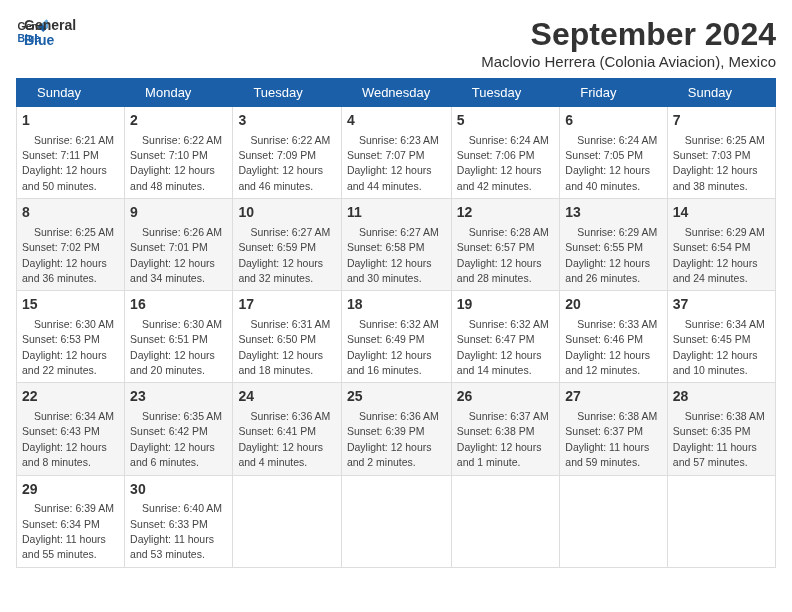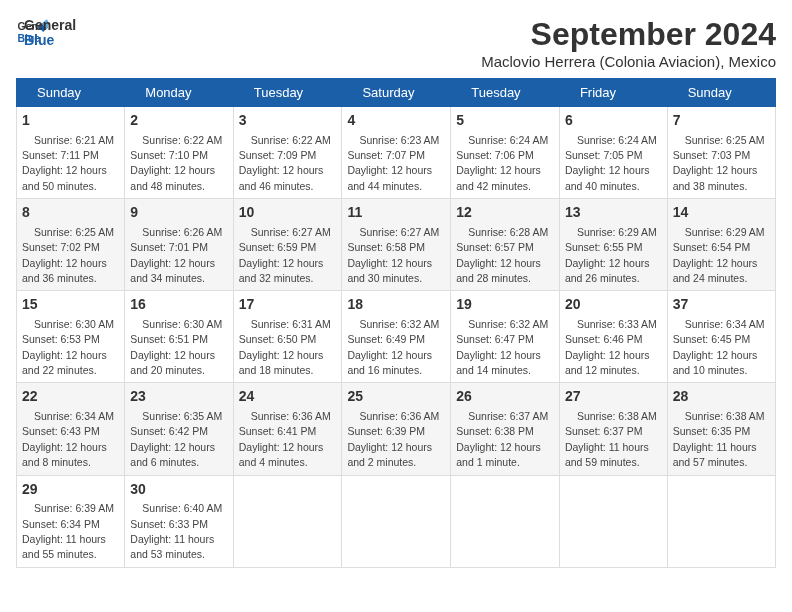--- a/index.html
+++ b/index.html
@@ -102,21 +102,21 @@
       <div class="location-title">Maclovio Herrera (Colonia Aviacion), Mexico</div>
     </div>
   </div>
 
   <table class="calendar-table">
     <thead>
       <tr>
         <th>Sunday</th>
         <th>Monday</th>
         <th>Tuesday</th>
-        <th>Saturday</th>
+        <th>Wednesday</th>
         <th>Tuesday</th>
         <th>Friday</th>
         <th>Sunday</th>
       </tr>
     </thead>
     <tbody id="calendar-body">
     <tr>
           <td>
         <span class="day-number">1</span>
         <span class="day-info">Sunrise: 6:21 AM<br>Sunset: 7:11 PM<br>Daylight: 12 hours and 50 minutes.</span>

